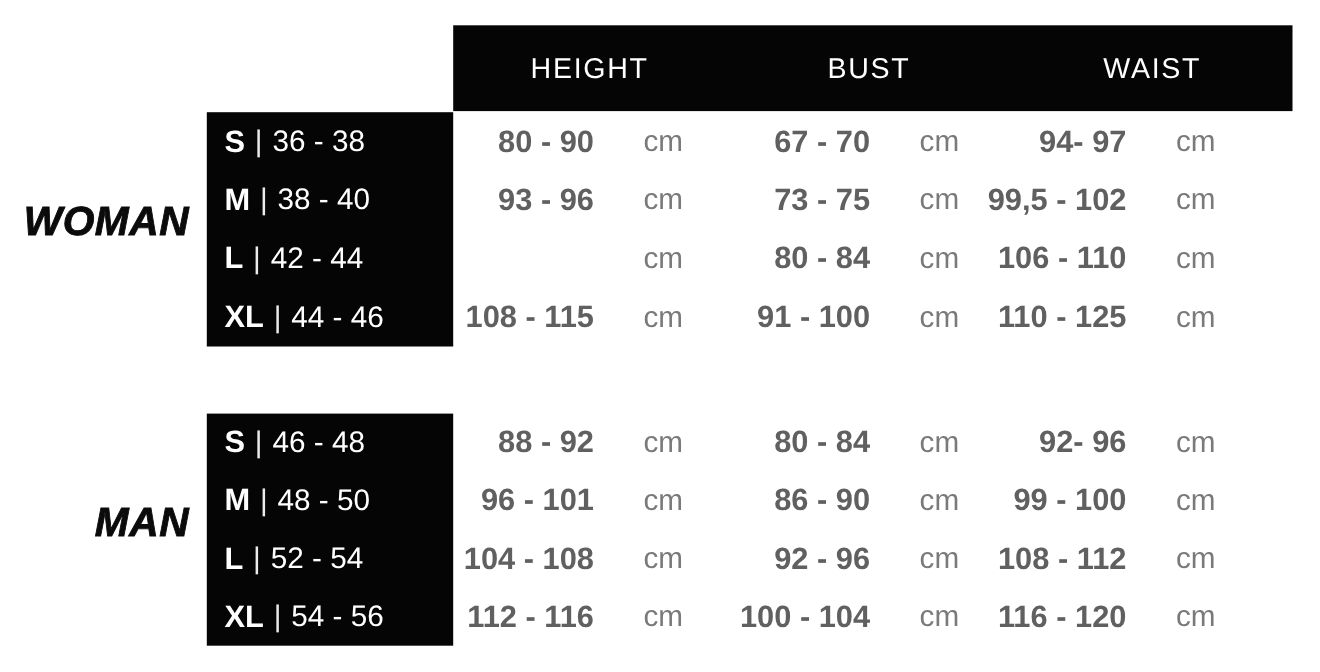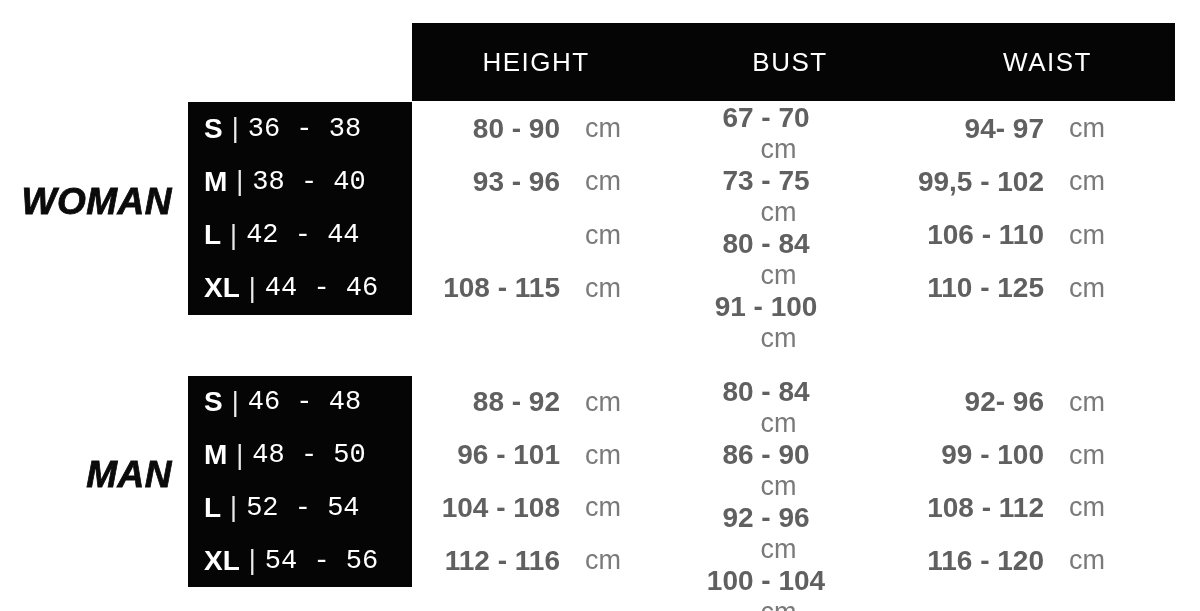--- a/index.html
+++ b/index.html
@@ -44,29 +44,29 @@
     position:absolute;left:188px;top:0;bottom:0;width:224px;
     background:var(--box-bg,#050505);
     display:flex;flex-direction:column;
   }
   .size-row{
     flex:1;display:flex;align-items:center;
     padding-left:16px;color:#ffffff;font-size:27px;white-space:nowrap;
   }
   .size-row .sz{font-weight:bold;font-size:28px;}
   .size-row .sep{margin:0 9px;font-weight:400;opacity:.92;}
-  .size-row .rng{font-weight:400;font-family:Liberation Mono, monospace;}
+  .size-row .rng{font-weight:400;}
 
   .valcol{position:absolute;top:0;bottom:0;display:flex;flex-direction:column;}
   .valcol.c1{left:412px;width:248px;}
   .valcol.c2{left:660px;width:260px;}
   .valcol.c3{left:892px;width:255px;}
-  .val-row{flex:1;display:flex;align-items:center;justify-content:flex-end;white-space:nowrap;}
+  .val-row{flex:1;display:flex;align-items:center;justify-content:flex-end;white-space:nowrap;gap:20px;}
   .c1 .val-row{padding-right:39px;}
-  .c2 .val-row{padding-right:48px;flex-direction:column;}
+  .c2 .val-row{padding-right:48px;}
   .c3 .val-row{padding-right:42px;}
   .val{font-weight:bold;font-size:28px;color:var(--value-color,#606060);}
   .unit{font-weight:400;font-size:27px;color:var(--unit-color,#7a7a7a);margin-left:25px;}
 </style>
 </head>
 <body>
 
 <div class="canvas">
 
   <div class="header-bar">

